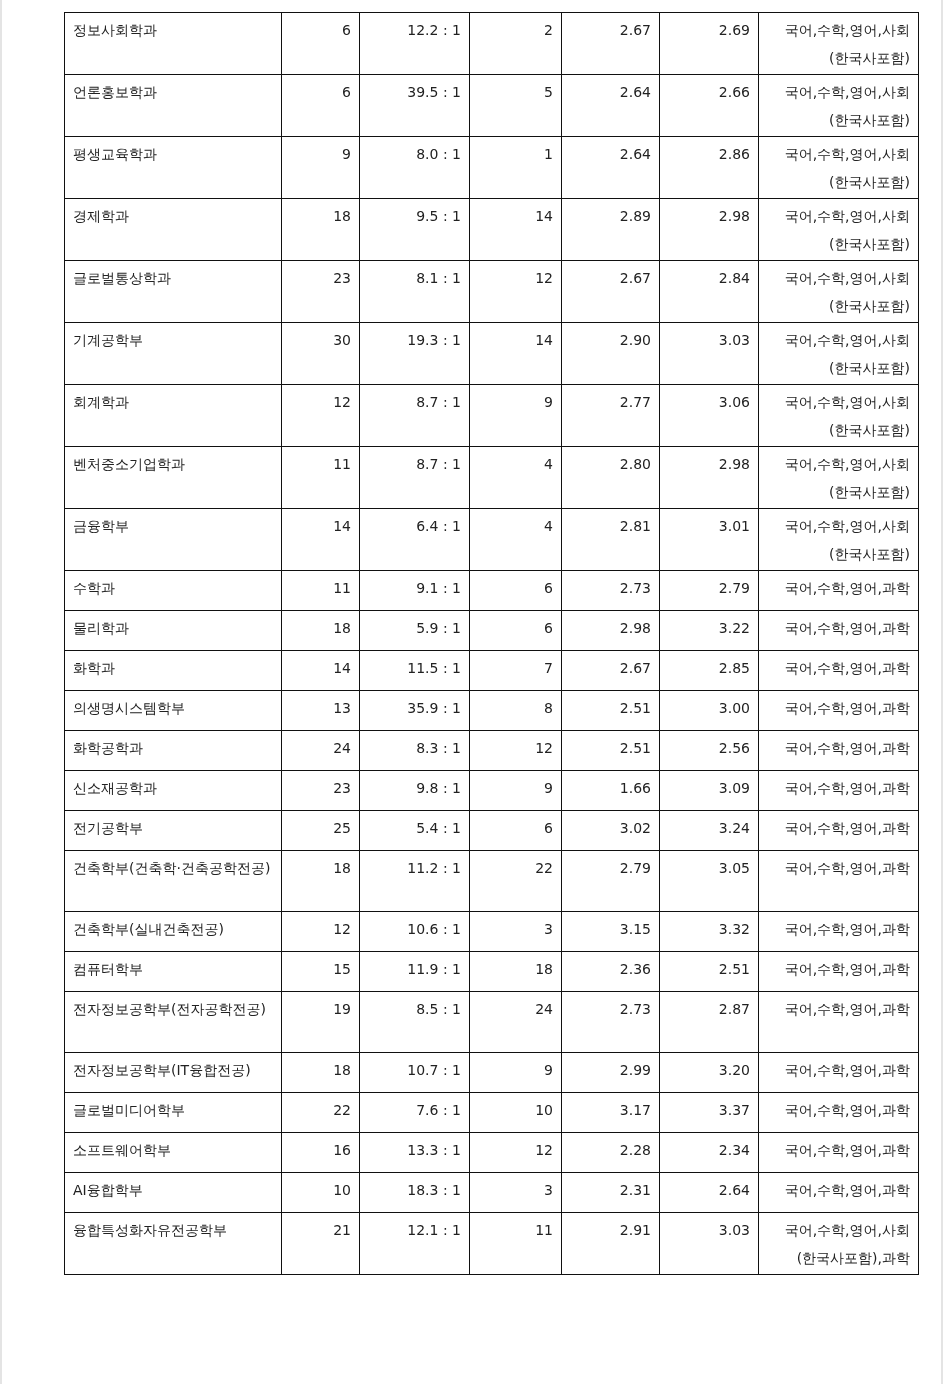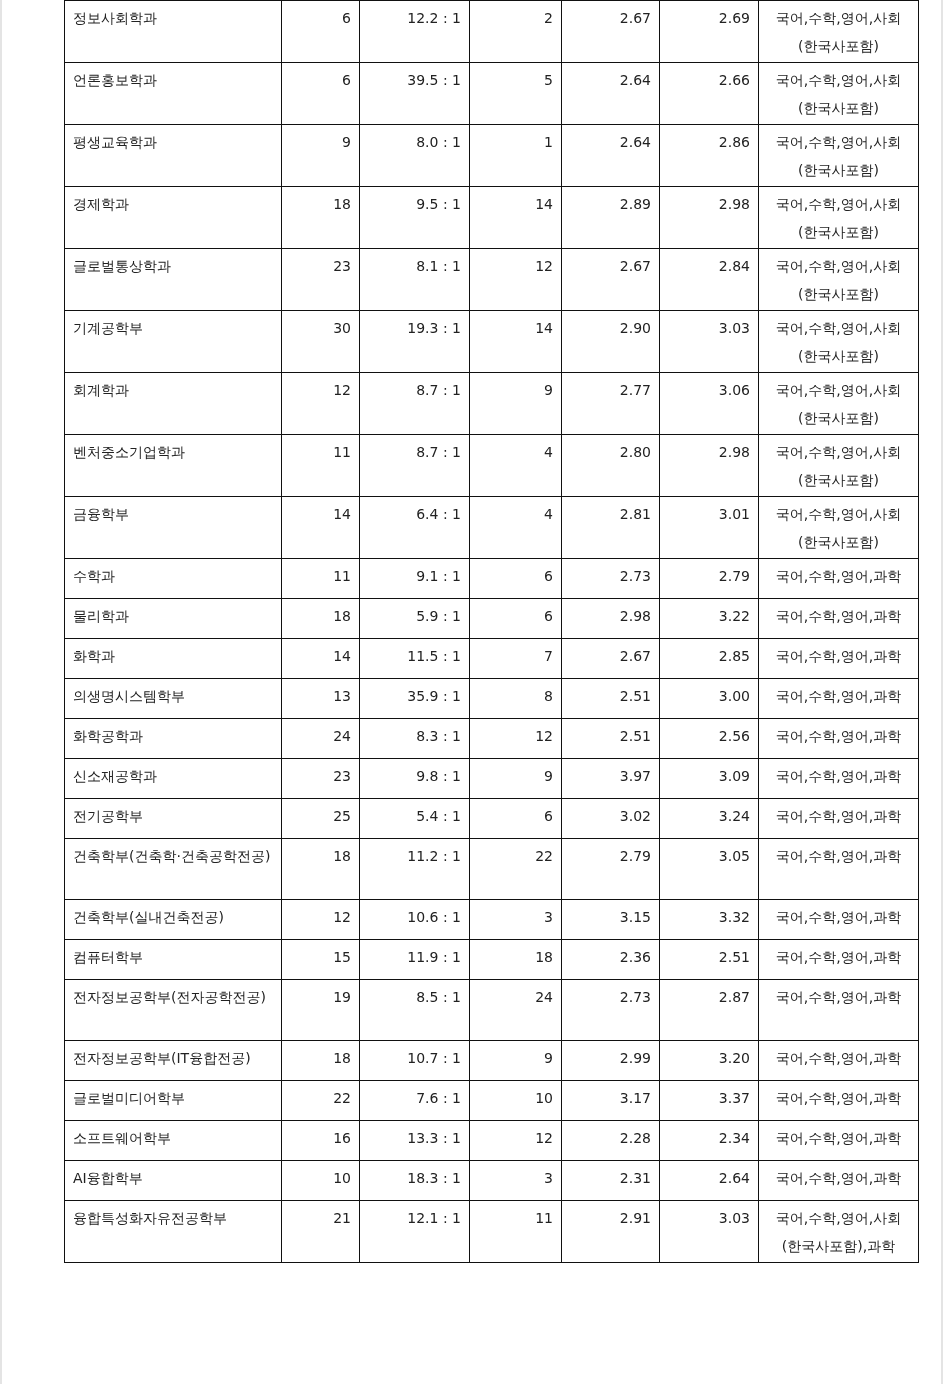--- a/index.html
+++ b/index.html
@@ -18,21 +18,21 @@
     position: absolute; left: 0; top: 0; width: 2px; height: 1384px;
     background: #e4e4e4;
   }
   .page-edge-right {
     position: absolute; left: 941px; top: 0; width: 2px; height: 1384px;
     background: #e4e4e4;
   }
   .table-wrap {
     position: absolute;
     left: 64px;
-    top: 0px;
+    top: 12px;
   }
   table.admissions {
     border-collapse: collapse;
     table-layout: fixed;
     width: 854px;
     font-size: 14px;
     color: #222;
   }
   table.admissions td {
     border: 1.5px solid #111;
@@ -40,21 +40,21 @@
     vertical-align: top;
     line-height: 28px;
     padding-top: 3px;
     padding-bottom: 2px;
     overflow: hidden;
   }
   table.admissions tr.two-line td { height: 55px; }
   table.admissions tr.one-line td { height: 34px; }
   td.num { text-align: right; }
   td.name { text-align: left; word-break: keep-all; }
-  td.subjects { text-align: center; padding-left: 8px; padding-right: 4px; }
+  td.subjects { text-align: right; padding-left: 8px; padding-right: 4px; }
   col.c-name { width: 217px; }
   col.c-quota { width: 78px; }
   col.c-ratio { width: 110px; }
   col.c-waitlist { width: 92px; }
   col.c-avg { width: 98px; }
   col.c-cut { width: 99px; }
   col.c-subj { width: 160px; }
 </style>
 </head>
 <body>
@@ -198,21 +198,21 @@
     <td class="num">12</td>
     <td class="num">2.51</td>
     <td class="num">2.56</td>
     <td class="subjects">국어,수학,영어,과학</td>
   </tr>
         <tr class="one-line">
     <td class="name">신소재공학과</td>
     <td class="num">23</td>
     <td class="num">9.8 : 1</td>
     <td class="num">9</td>
-    <td class="num">3.97</td>
+    <td class="num">1.66</td>
     <td class="num">3.09</td>
     <td class="subjects">국어,수학,영어,과학</td>
   </tr>
         <tr class="one-line">
     <td class="name">전기공학부</td>
     <td class="num">25</td>
     <td class="num">5.4 : 1</td>
     <td class="num">6</td>
     <td class="num">3.02</td>
     <td class="num">3.24</td>

